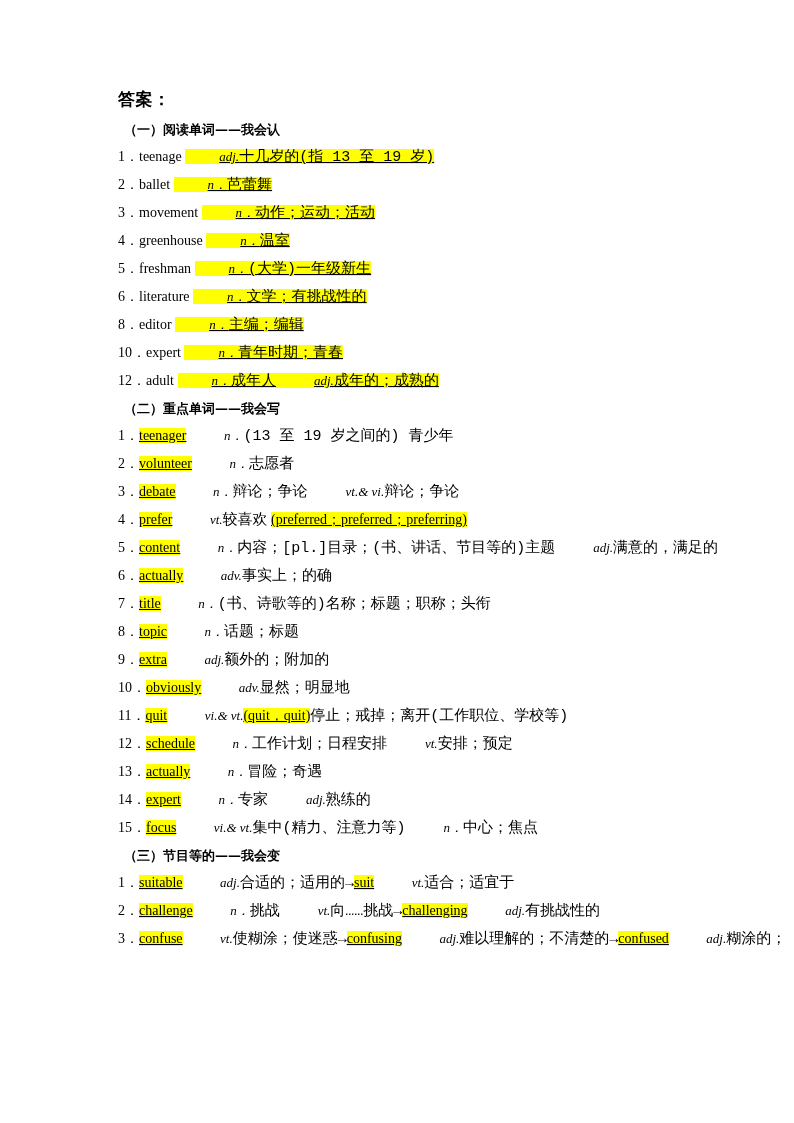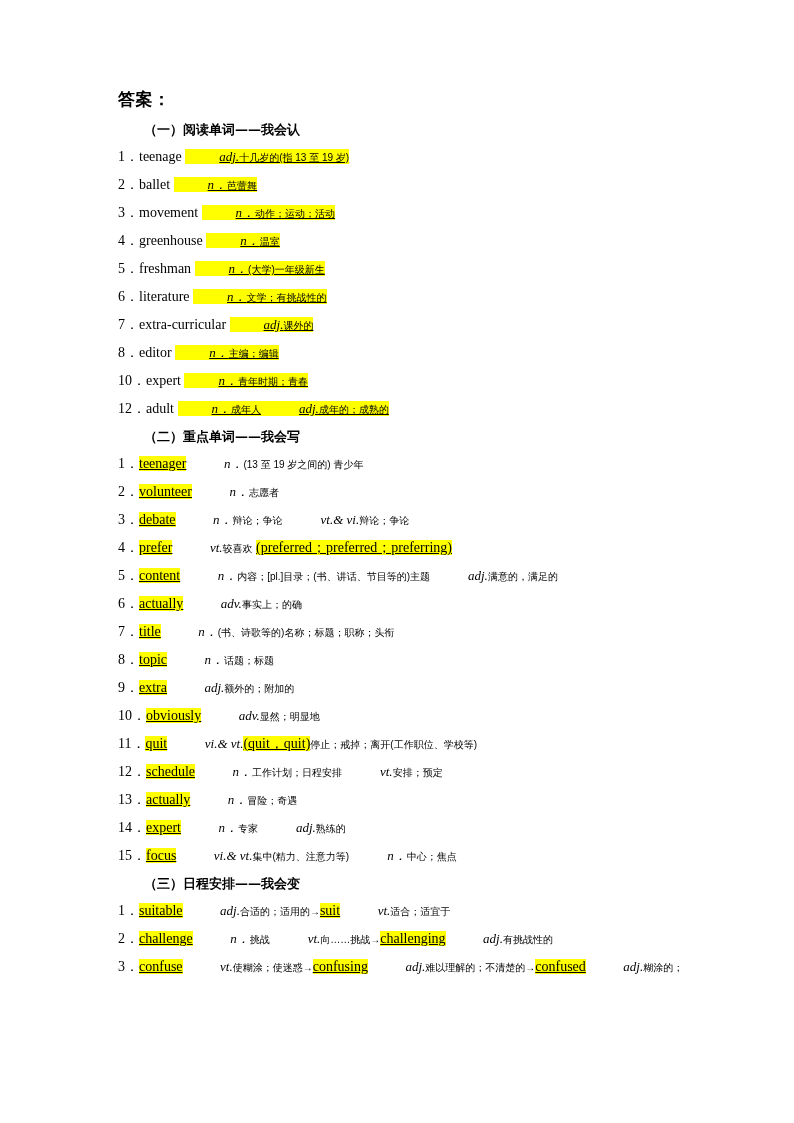--- a/index.html
+++ b/index.html
@@ -31,40 +31,40 @@
     letter-spacing: 0.5px;
   }
   .section {
     margin: 0;
   }
   .section-head {
     font-family: "DejaVu Sans", "Liberation Sans", sans-serif;
     font-weight: bold;
     font-size: 13px;
     line-height: 27px;
-    margin: 0 0 0 26px;
+    margin: 0 0 0 6px;
     white-space: nowrap;
   }
   .entry {
     font-size: 14px;
     line-height: 27px;
     margin: 0;
     white-space: nowrap;
   }
   .num {
     font-family: "Liberation Serif", "DejaVu Serif", serif;
     font-size: 14px;
   }
   .en {
     font-family: "Liberation Serif", "DejaVu Serif", serif;
     font-size: 14px;
   }
   .cn {
-    font-family: Liberation Sans, sans-serif;
-    font-size: 10px;
+    font-family: Liberation Mono, monospace;
+    font-size: 15px;
   }
   .pos {
     font-family: "Liberation Serif", "DejaVu Serif", serif;
     font-style: italic;
     font-size: 13px;
     padding-left: 34px;
   }
   .hl {
     background-color: #FFFF00;
     text-decoration: underline;
@@ -87,21 +87,20 @@
     <div class="entry"><span class="num">2</span><span class="num">．</span><span class="en">ballet</span> <span class="hl"><span class="pos">n．</span><span class="cn">芭蕾舞</span></span></div>
 
     <div class="entry"><span class="num">3</span><span class="num">．</span><span class="en">movement</span> <span class="hl"><span class="pos">n．</span><span class="cn">动作；运动；活动</span></span></div>
 
     <div class="entry"><span class="num">4</span><span class="num">．</span><span class="en">greenhouse</span> <span class="hl"><span class="pos">n．</span><span class="cn">温室</span></span></div>
 
     <div class="entry"><span class="num">5</span><span class="num">．</span><span class="en">freshman</span> <span class="hl"><span class="pos">n．</span><span class="cn">(大学)一年级新生</span></span></div>
 
     <div class="entry"><span class="num">6</span><span class="num">．</span><span class="en">literature</span> <span class="hl"><span class="pos">n．</span><span class="cn">文学；有挑战性的</span></span></div>
 
-    <div class="entry"><span class="num">7</span><span class="num">．</span><span class="en">extra-curricular</span> <span class="hl"><span class="pos">adj.</span><span class="cn">课外的</span></span></div>
 
     <div class="entry"><span class="num">8</span><span class="num">．</span><span class="en">editor</span> <span class="hl"><span class="pos">n．</span><span class="cn">主编；编辑</span></span></div>
 
 
     <div class="entry"><span class="num">10</span><span class="num">．</span><span class="en">expert</span> <span class="hl"><span class="pos">n．</span><span class="cn">青年时期；青春</span></span></div>
 
 
     <div class="entry"><span class="num">12</span><span class="num">．</span><span class="en">adult</span> <span class="hl"><span class="pos">n．</span><span class="cn">成年人</span><span class="sp"></span><span class="pos">adj.</span><span class="cn">成年的；成熟的</span></span></div>
   </div>
 
@@ -133,21 +132,21 @@
     <div class="entry"><span class="num">12</span><span class="num">．</span><span class="en hl">schedule</span> <span class="pos">n．</span><span class="cn">工作计划；日程安排</span><span class="sp"></span><span class="pos">vt.</span><span class="cn">安排；预定</span></div>
 
     <div class="entry"><span class="num">13</span><span class="num">．</span><span class="en hl">actually</span> <span class="pos">n．</span><span class="cn">冒险；奇遇</span></div>
 
     <div class="entry"><span class="num">14</span><span class="num">．</span><span class="en hl">expert</span> <span class="pos">n．</span><span class="cn">专家</span><span class="sp"></span><span class="pos">adj.</span><span class="cn">熟练的</span></div>
 
     <div class="entry"><span class="num">15</span><span class="num">．</span><span class="en hl">focus</span> <span class="pos">vi.&amp; vt.</span><span class="cn">集中(精力、注意力等)</span><span class="sp"></span><span class="pos">n．</span><span class="cn">中心；焦点</span></div>
   </div>
 
   <div class="section">
-    <div class="section-head">（三）日程安排——我会变</div>
+    <div class="section-head">（三）节目等的——我会变</div>
 
     <div class="entry"><span class="num">1</span><span class="num">．</span><span class="en hl">suitable</span> <span class="pos">adj.</span><span class="cn">合适的；适用的</span><span class="cn">→</span><span class="en hl">suit</span> <span class="pos">vt.</span><span class="cn">适合；适宜于</span></div>
 
     <div class="entry"><span class="num">2</span><span class="num">．</span><span class="en hl">challenge</span> <span class="pos">n．</span><span class="cn">挑战</span><span class="sp"></span><span class="pos">vt.</span><span class="cn">向……挑战</span><span class="cn">→</span><span class="en hl">challenging</span> <span class="pos">adj.</span><span class="cn">有挑战性的</span></div>
 
     <div class="entry"><span class="num">3</span><span class="num">．</span><span class="en hl">confuse</span> <span class="pos">vt.</span><span class="cn">使糊涂；使迷惑</span><span class="cn">→</span><span class="en hl">confusing</span> <span class="pos">adj.</span><span class="cn">难以理解的；不清楚的</span><span class="cn">→</span><span class="en hl">confused</span> <span class="pos">adj.</span><span class="cn">糊涂的；</span></div>
   </div>
 
 </div>
 

